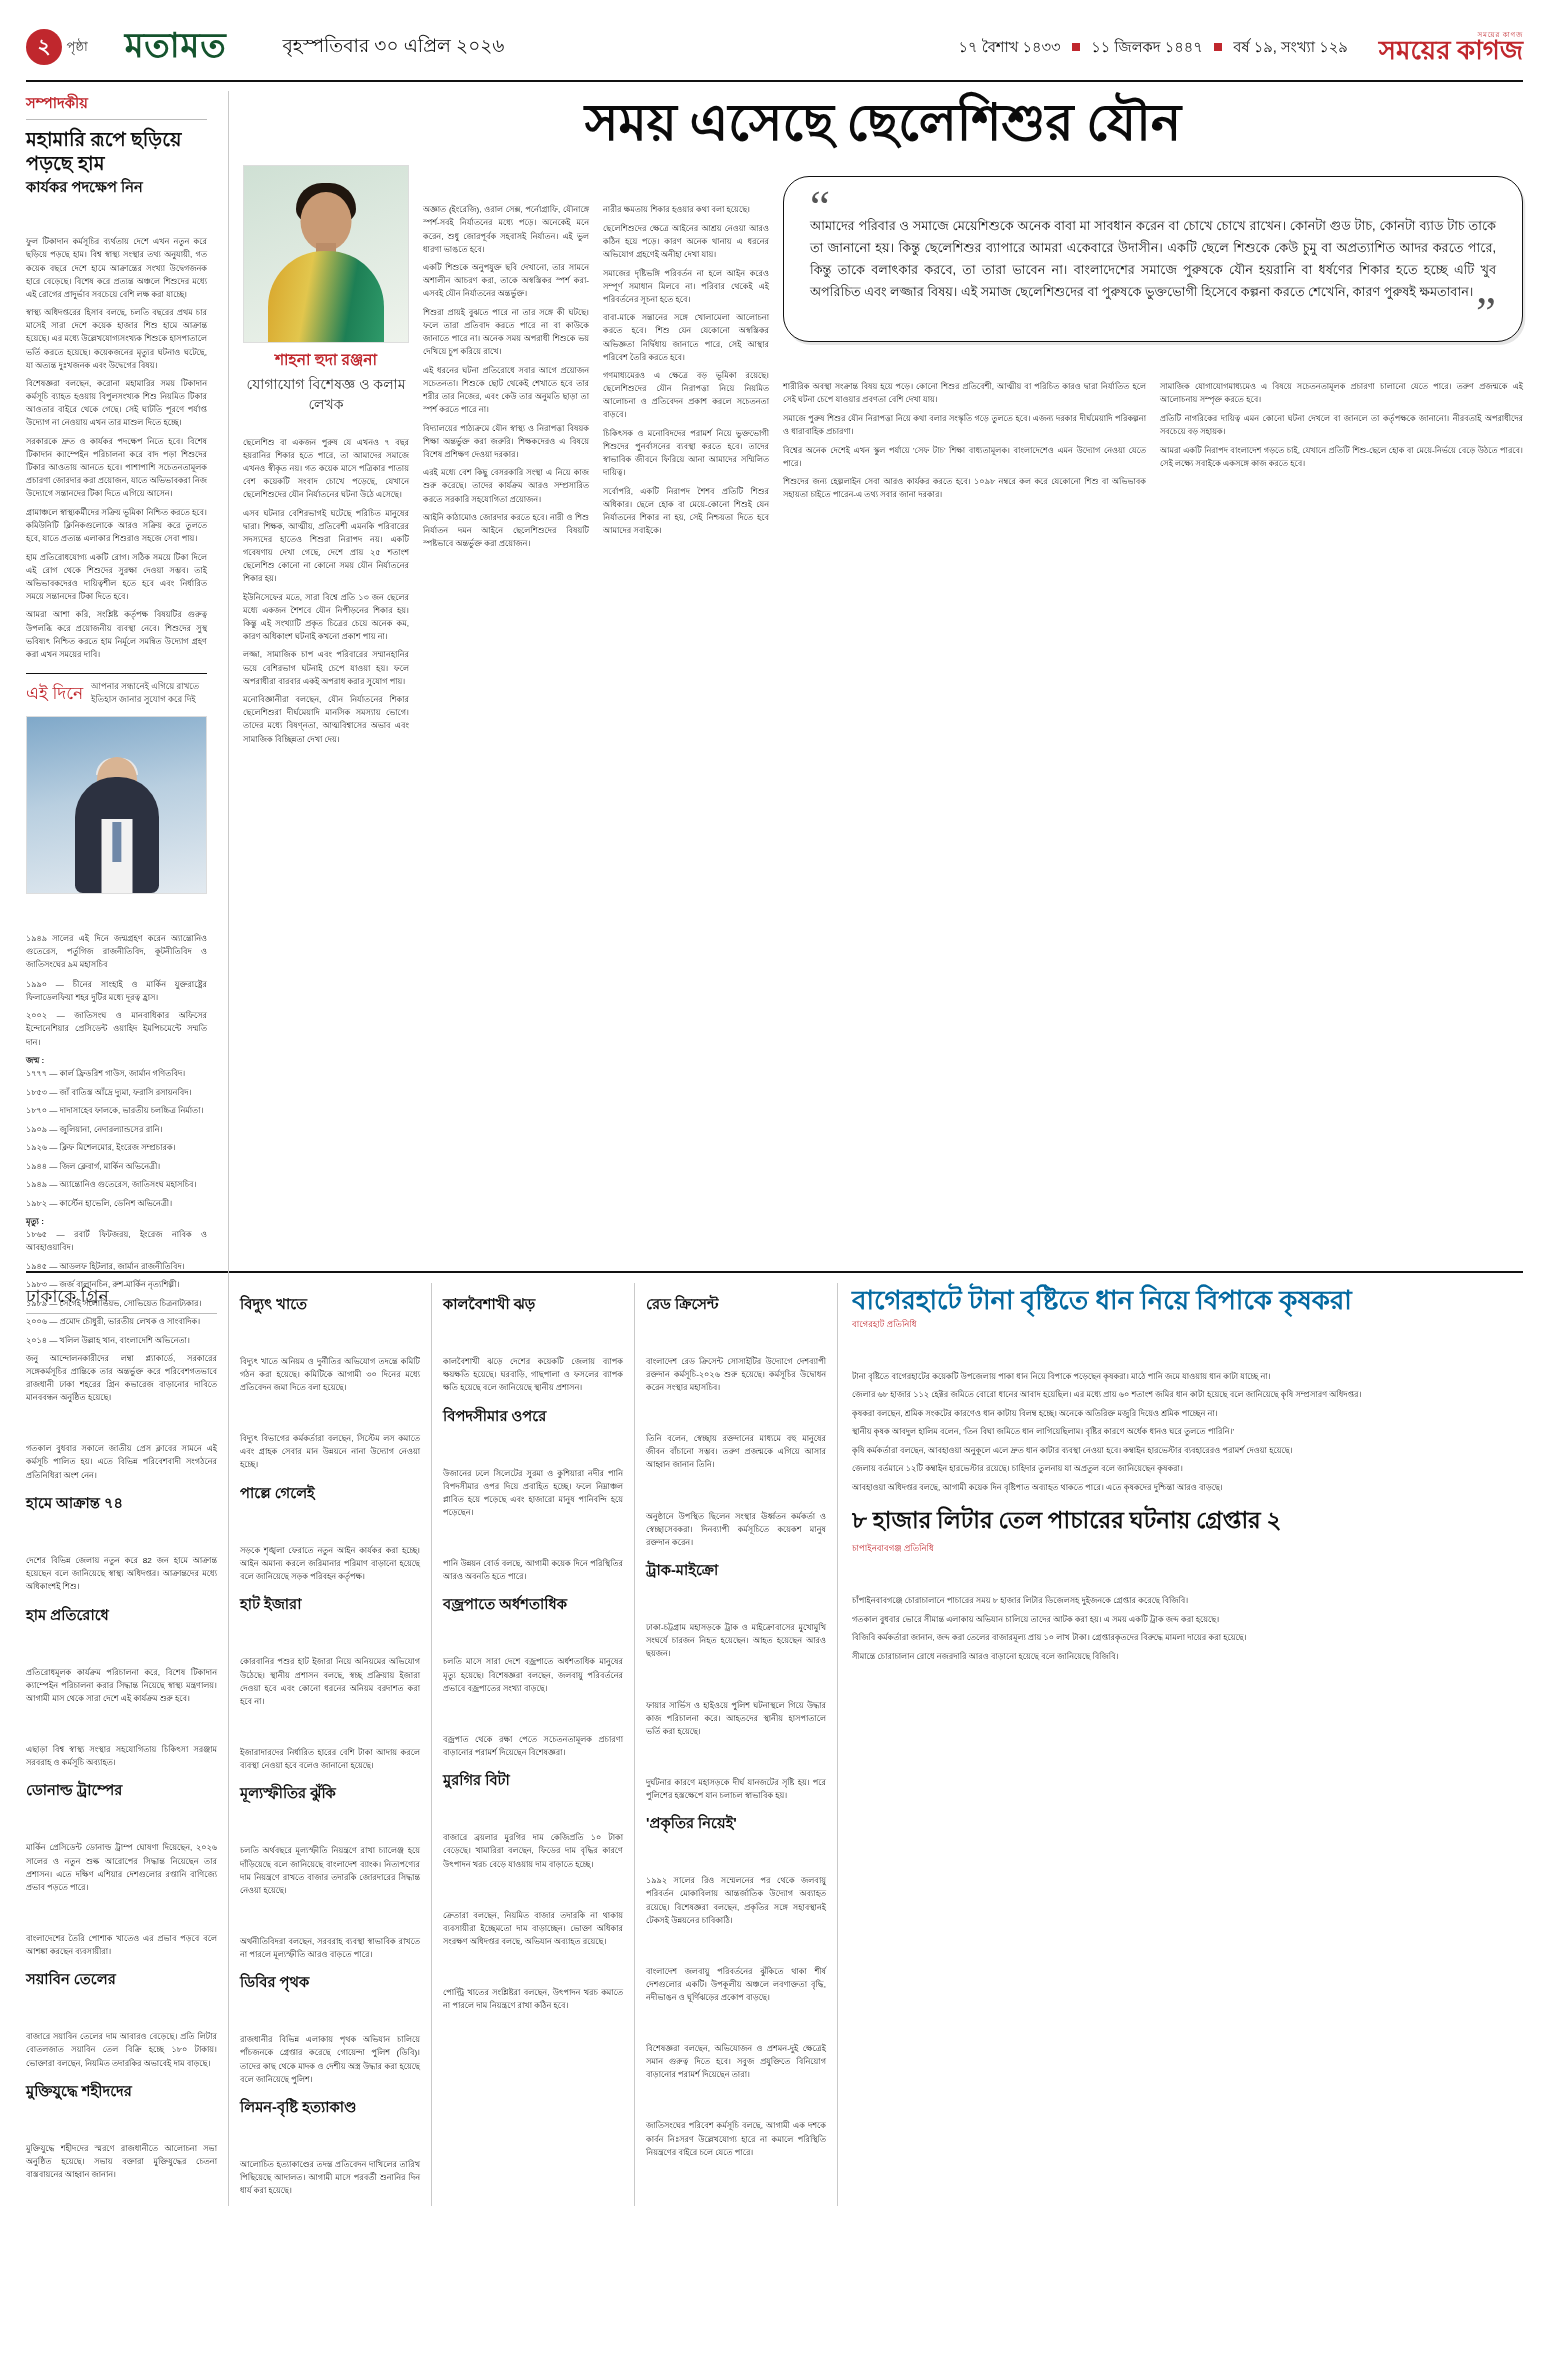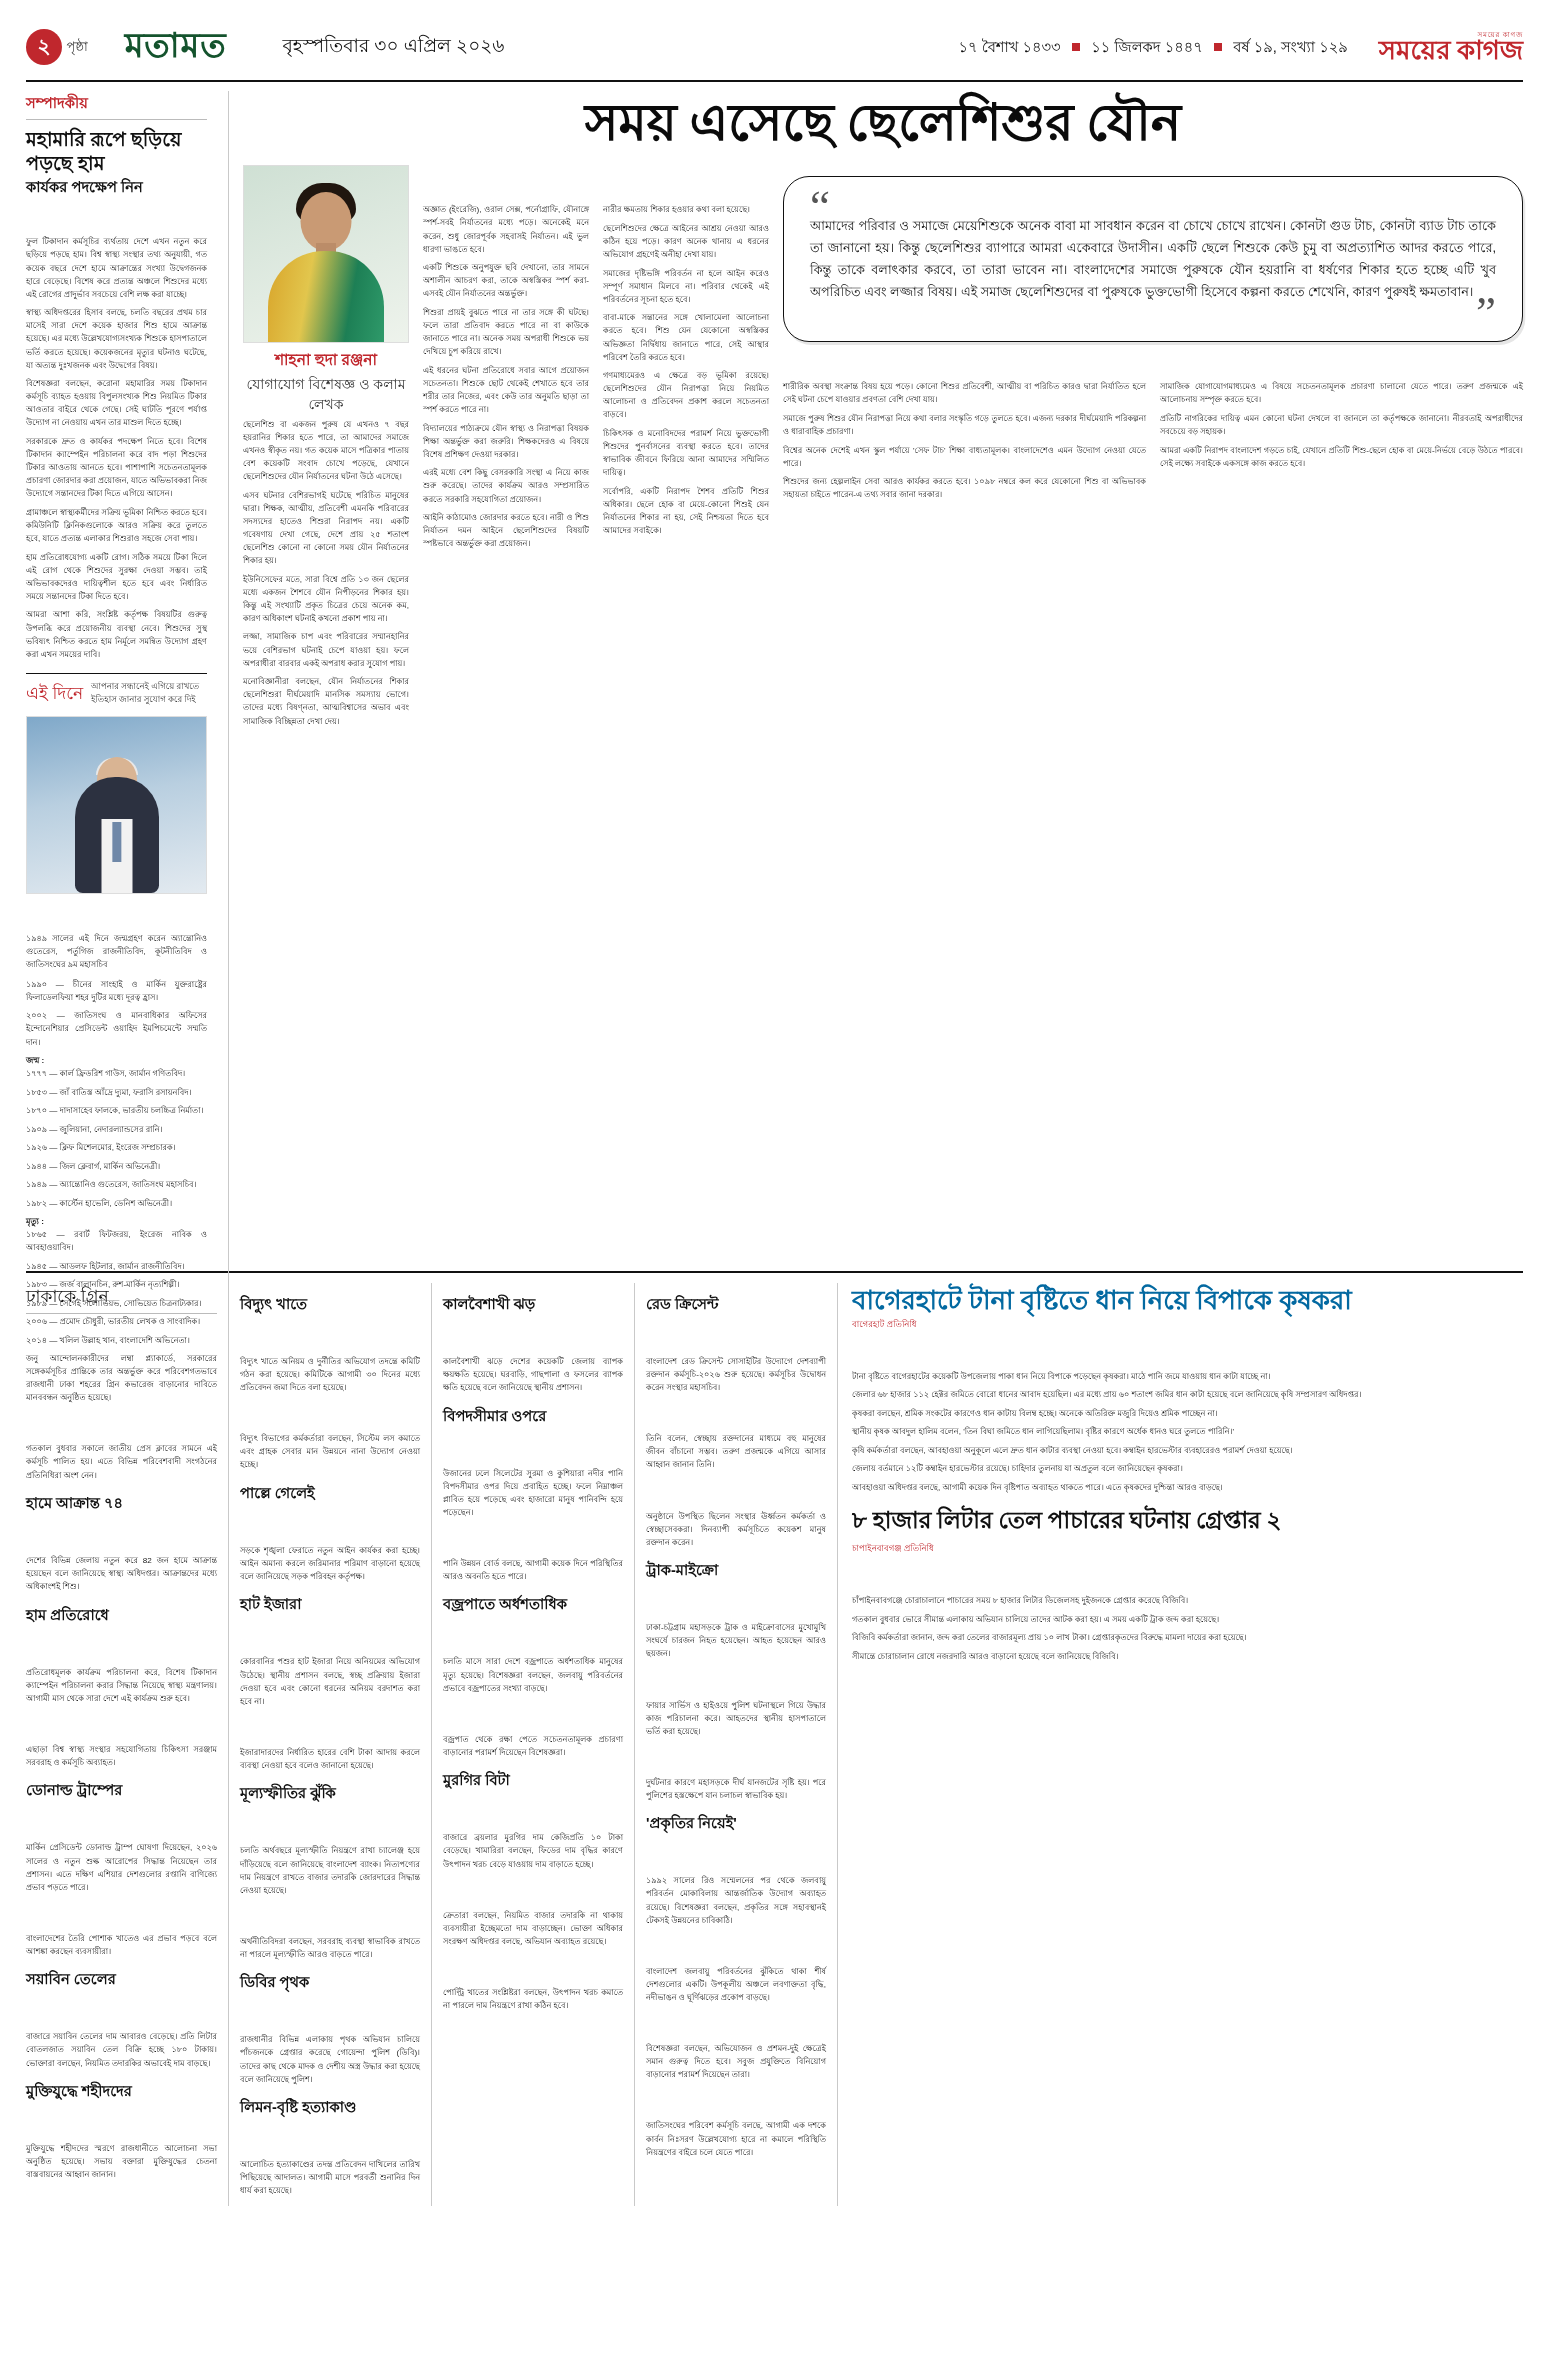--- a/index.html
+++ b/index.html
@@ -283,21 +283,21 @@
       <div class="feature-grid">
         <div>
           <div class="author-photo">
             <div class="a-hair"></div>
             <div class="a-head"></div>
             <div class="a-neck"></div>
             <div class="a-body"></div>
           </div>
           <div class="author-name">শাহনা হুদা রঞ্জনা</div>
           <div class="author-role">যোগাযোগ বিশেষজ্ঞ ও কলাম লেখক</div>
-          <div class="col-text" id="f-col1" style="margin-top:3px;">
+          <div class="col-text" id="f-col1" style="margin-top:21px;">
               <p>ছেলেশিশু বা একজন পুরুষ যে এখনও ৭ বছর হয়রানির শিকার হতে পারে, তা আমাদের সমাজে এখনও স্বীকৃত নয়। গত কয়েক মাসে পত্রিকার পাতায় বেশ কয়েকটি সংবাদ চোখে পড়েছে, যেখানে ছেলেশিশুদের যৌন নির্যাতনের ঘটনা উঠে এসেছে।</p>
               <p>এসব ঘটনার বেশিরভাগই ঘটেছে পরিচিত মানুষের দ্বারা। শিক্ষক, আত্মীয়, প্রতিবেশী এমনকি পরিবারের সদস্যদের হাতেও শিশুরা নিরাপদ নয়। একটি গবেষণায় দেখা গেছে, দেশে প্রায় ২৫ শতাংশ ছেলেশিশু কোনো না কোনো সময় যৌন নির্যাতনের শিকার হয়।</p>
               <p>ইউনিসেফের মতে, সারা বিশ্বে প্রতি ১৩ জন ছেলের মধ্যে একজন শৈশবে যৌন নিপীড়নের শিকার হয়। কিন্তু এই সংখ্যাটি প্রকৃত চিত্রের চেয়ে অনেক কম, কারণ অধিকাংশ ঘটনাই কখনো প্রকাশ পায় না।</p>
               <p>লজ্জা, সামাজিক চাপ এবং পরিবারের সম্মানহানির ভয়ে বেশিরভাগ ঘটনাই চেপে যাওয়া হয়। ফলে অপরাধীরা বারবার একই অপরাধ করার সুযোগ পায়।</p>
               <p>মনোবিজ্ঞানীরা বলছেন, যৌন নির্যাতনের শিকার ছেলেশিশুরা দীর্ঘমেয়াদি মানসিক সমস্যায় ভোগে। তাদের মধ্যে বিষণ্নতা, আত্মবিশ্বাসের অভাব এবং সামাজিক বিচ্ছিন্নতা দেখা দেয়।</p>
             </div>
         </div>
 
         <div>
           <div class="col-text" id="f-col2">

